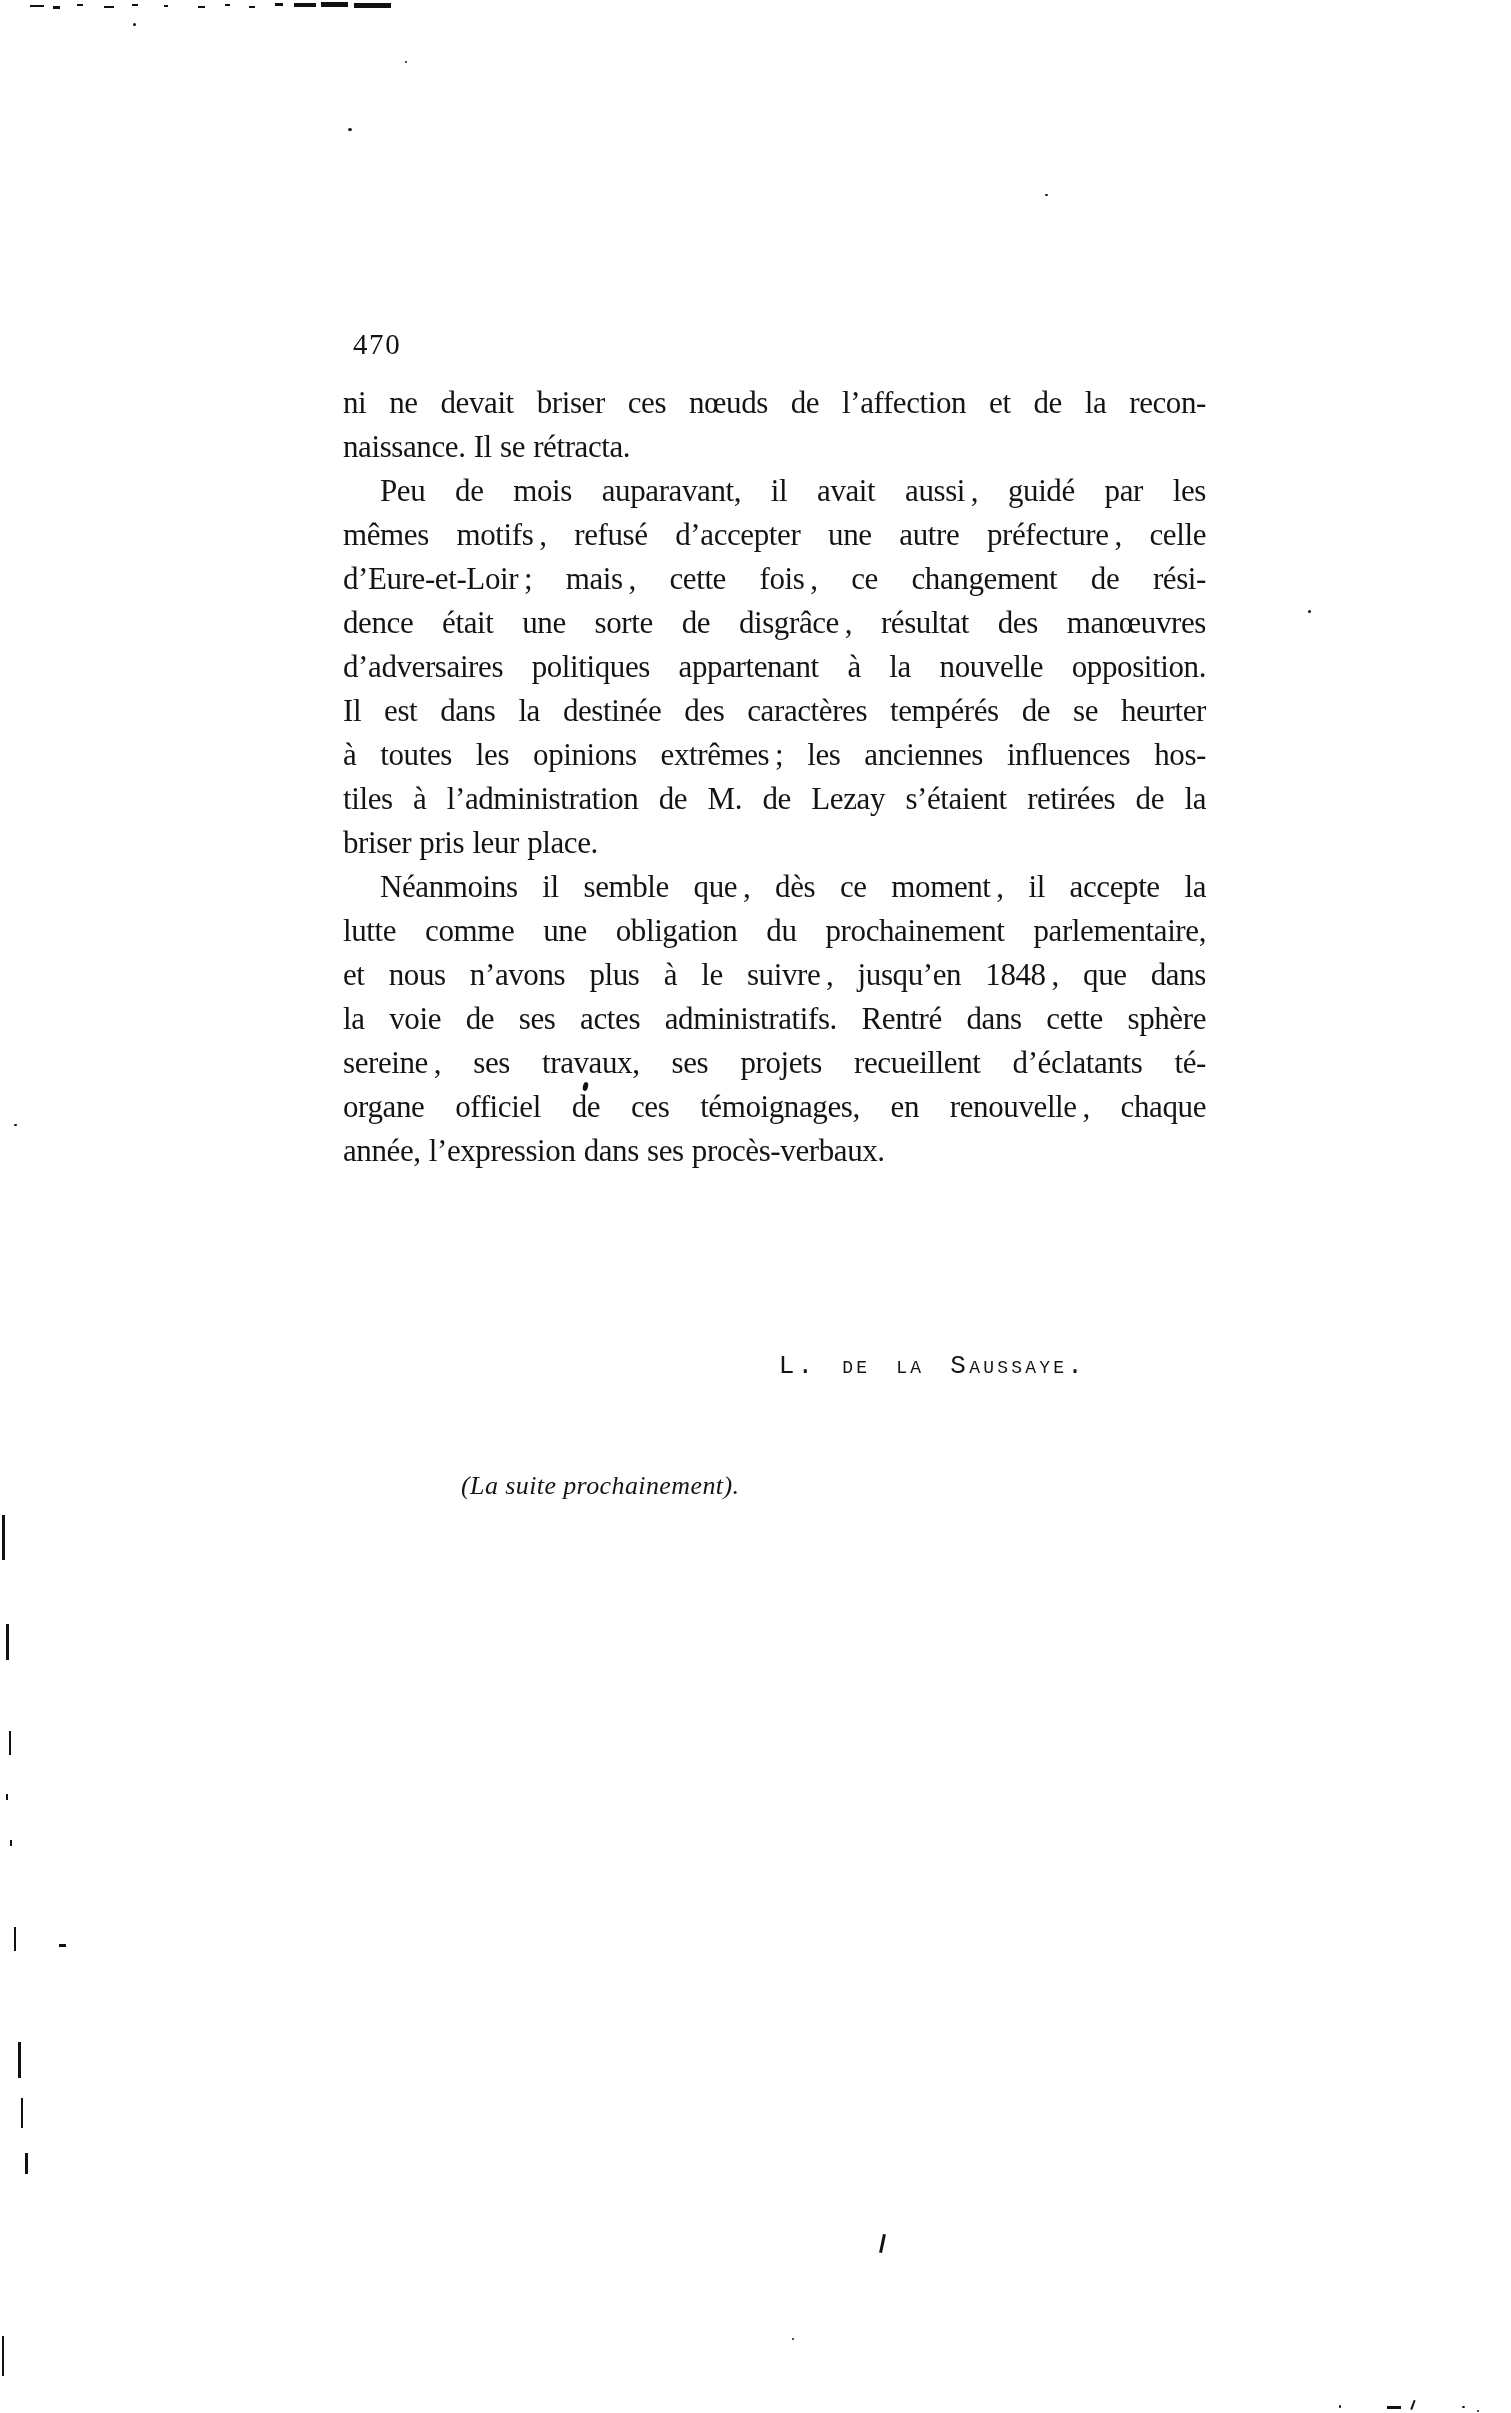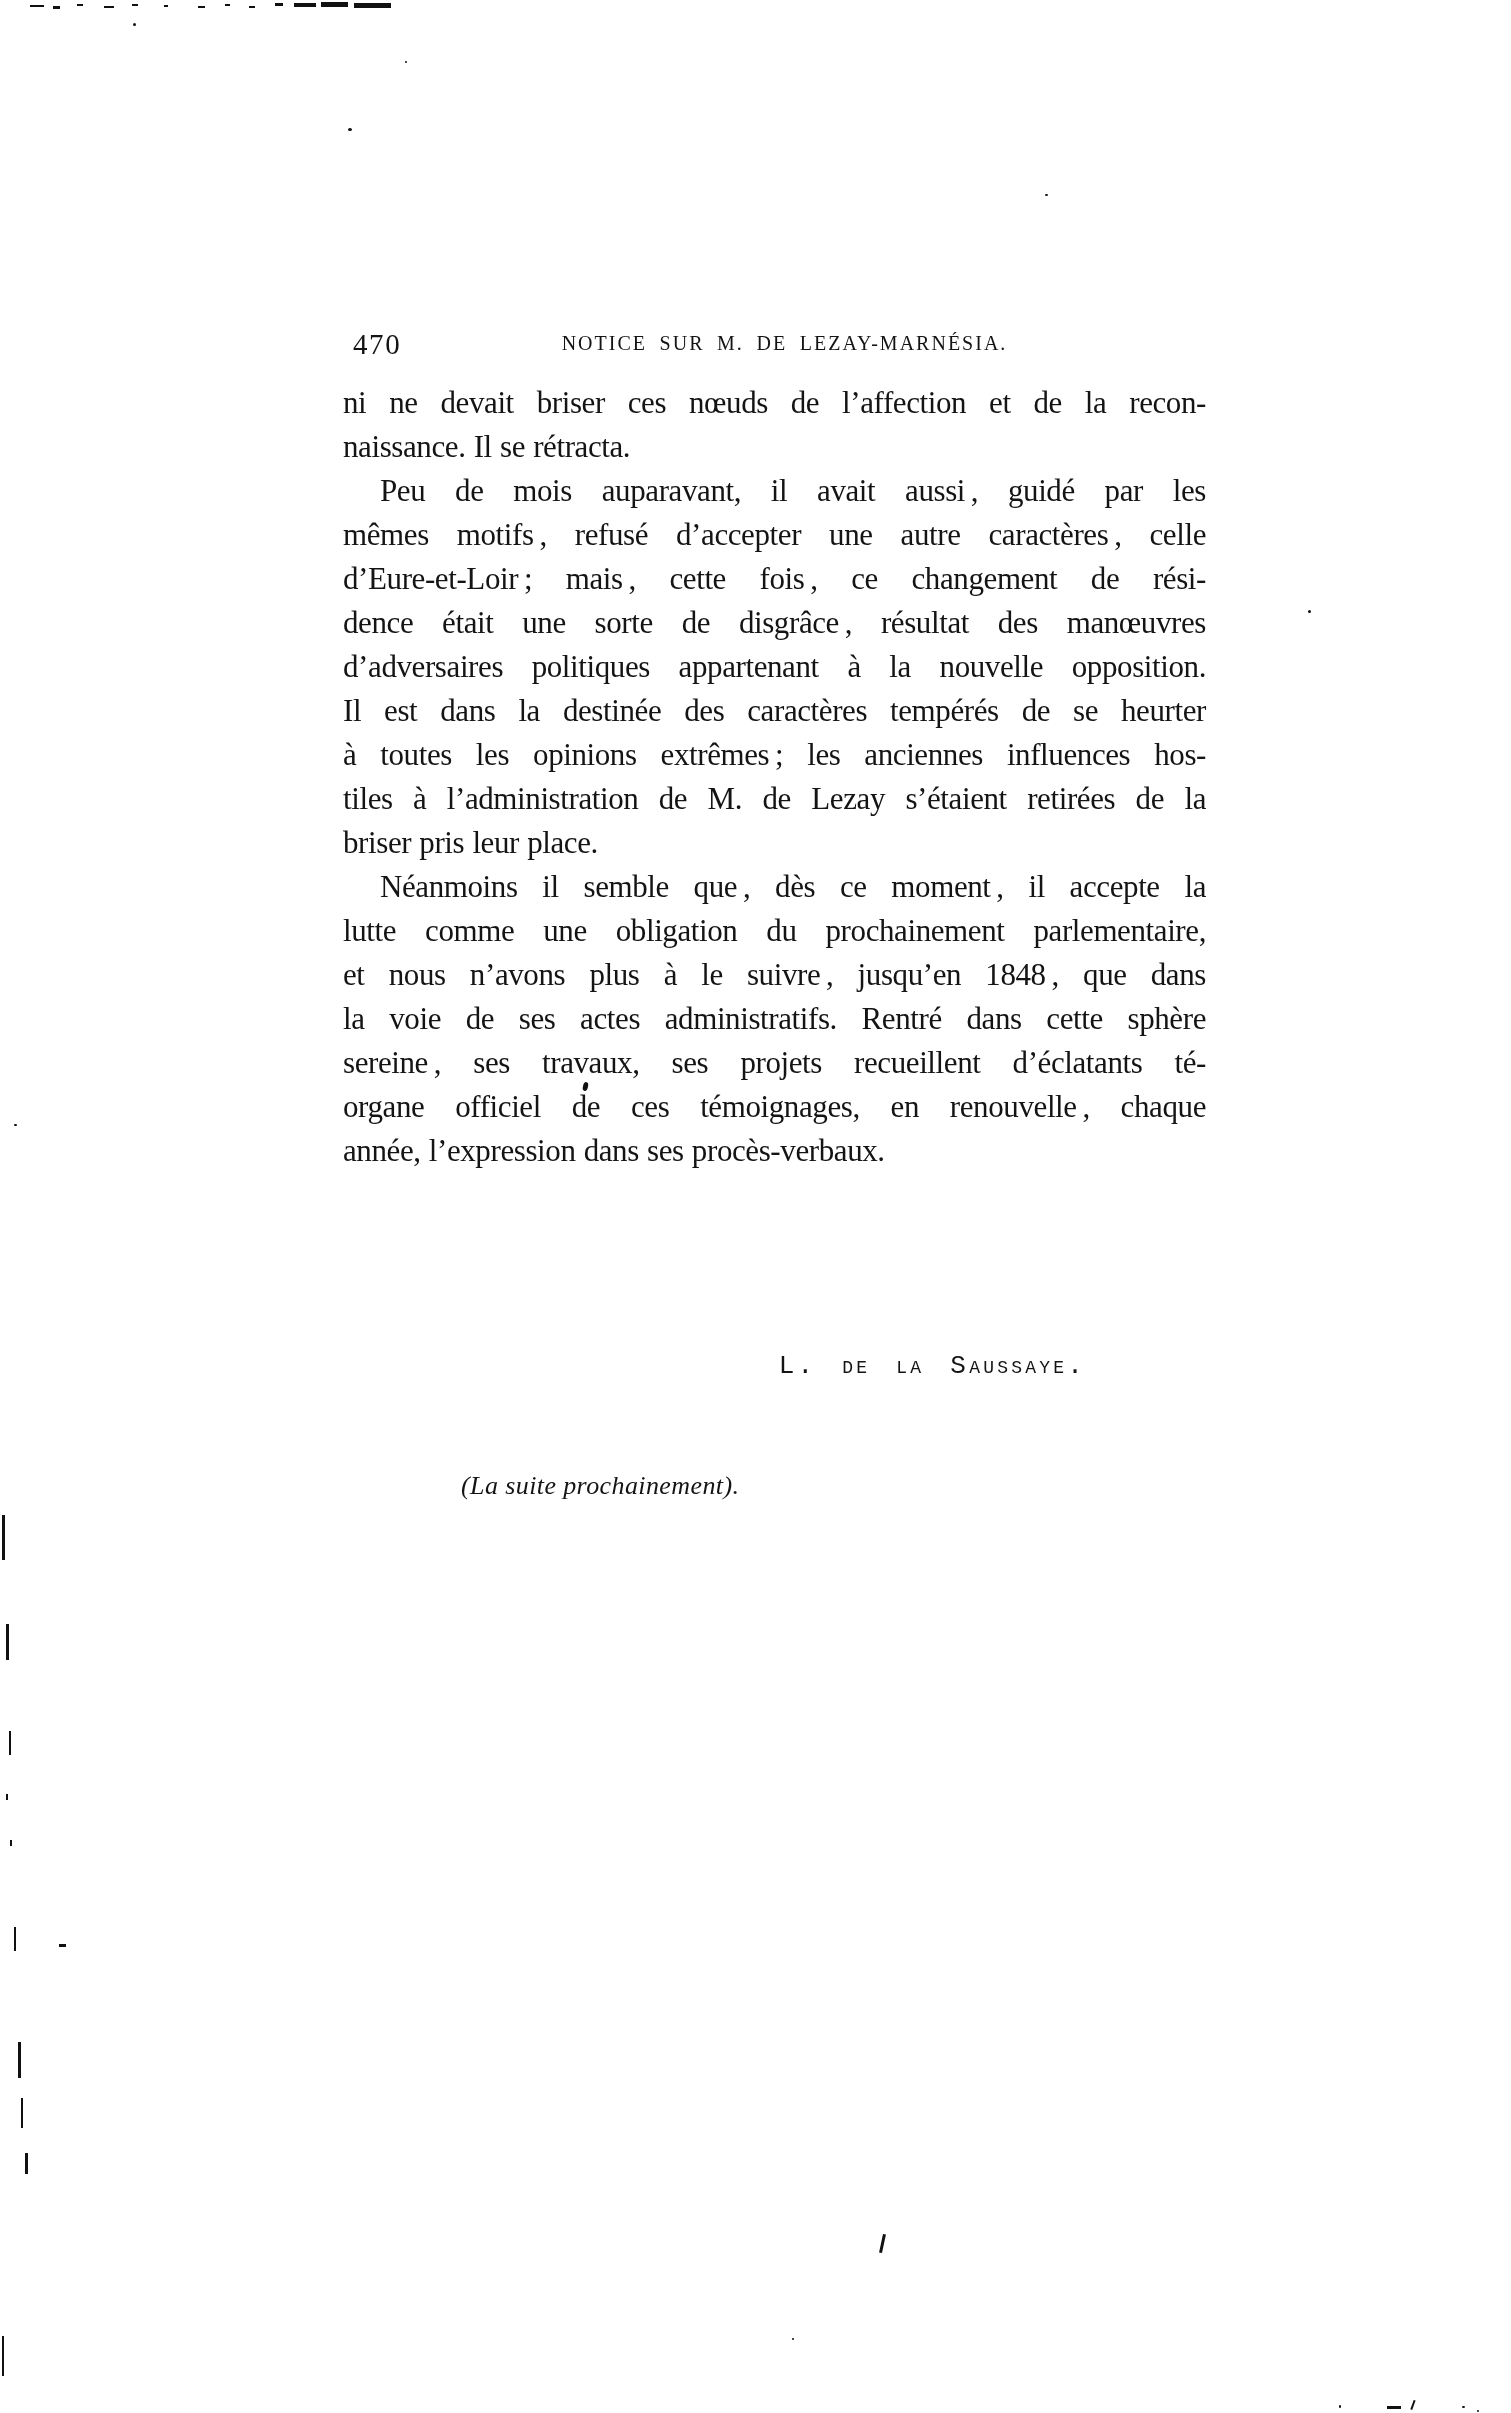--- a/index.html
+++ b/index.html
@@ -86,28 +86,27 @@
   .art { position: absolute; background: #111; }
   .art.round { border-radius: 50%; }
 </style>
 </head>
 <body>
 
 <div class="page">
 
   <div class="header">
     <span class="page-number">470</span>
-    <span class="running-title">NOTICE SUR M. DE LEZAY-MARNÉSIA.</span>
   </div>
 
   <div class="textblock">
     <div class="line justify">ni ne devait briser ces nœuds de l’affection et de la recon-</div>
     <div class="line">naissance. Il se rétracta.</div>
     <div class="line justify indent">Peu de mois auparavant, il avait aussi , guidé par les</div>
-    <div class="line justify">mêmes motifs , refusé d’accepter une autre caractères , celle</div>
+    <div class="line justify">mêmes motifs , refusé d’accepter une autre préfecture , celle</div>
     <div class="line justify">d’Eure-et-Loir ; mais , cette fois , ce changement de rési-</div>
     <div class="line justify">dence était une sorte de disgrâce , résultat des manœuvres</div>
     <div class="line justify">d’adversaires politiques appartenant à la nouvelle opposition.</div>
     <div class="line justify">Il est dans la destinée des caractères tempérés de se heurter</div>
     <div class="line justify">à toutes les opinions extrêmes ; les anciennes influences hos-</div>
     <div class="line justify">tiles à l’administration de M. de Lezay s’étaient retirées de la</div>
     <div class="line">briser pris leur place.</div>
     <div class="line justify indent">Néanmoins il semble que , dès ce moment , il accepte la</div>
     <div class="line justify">lutte comme une obligation du prochainement parlementaire,</div>
     <div class="line justify">et nous n’avons plus à le suivre , jusqu’en 1848 , que dans</div>

